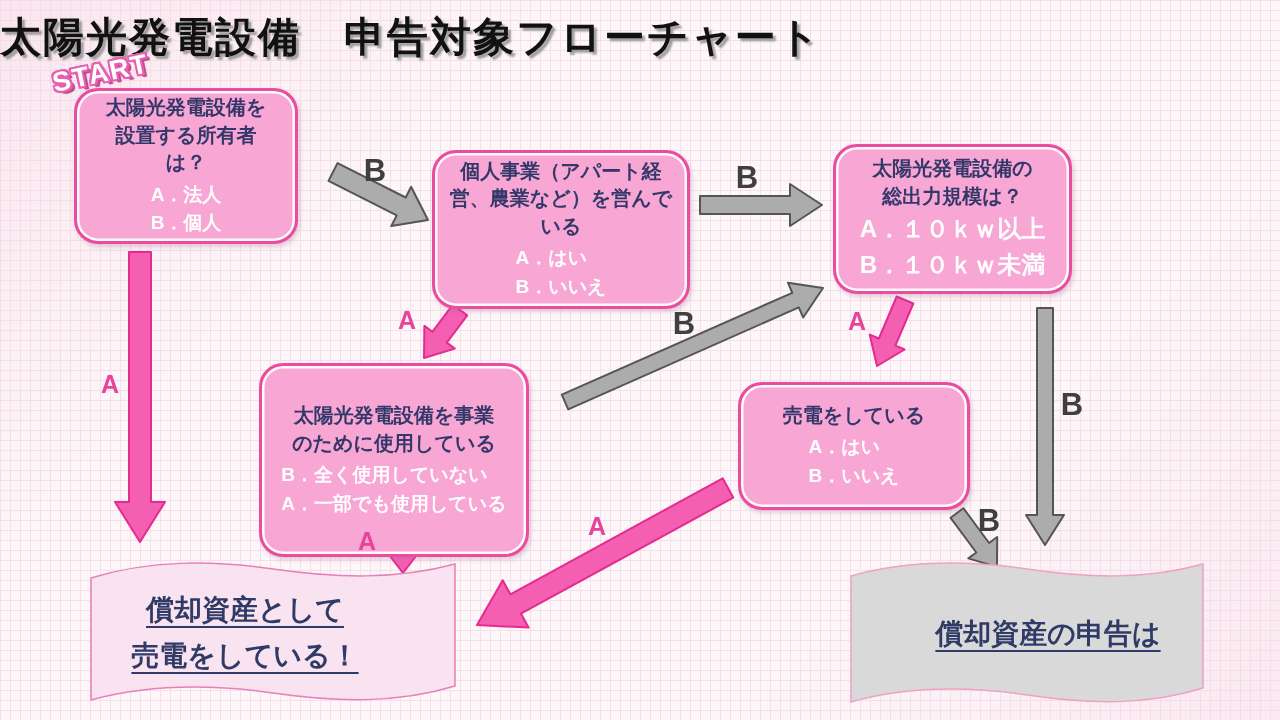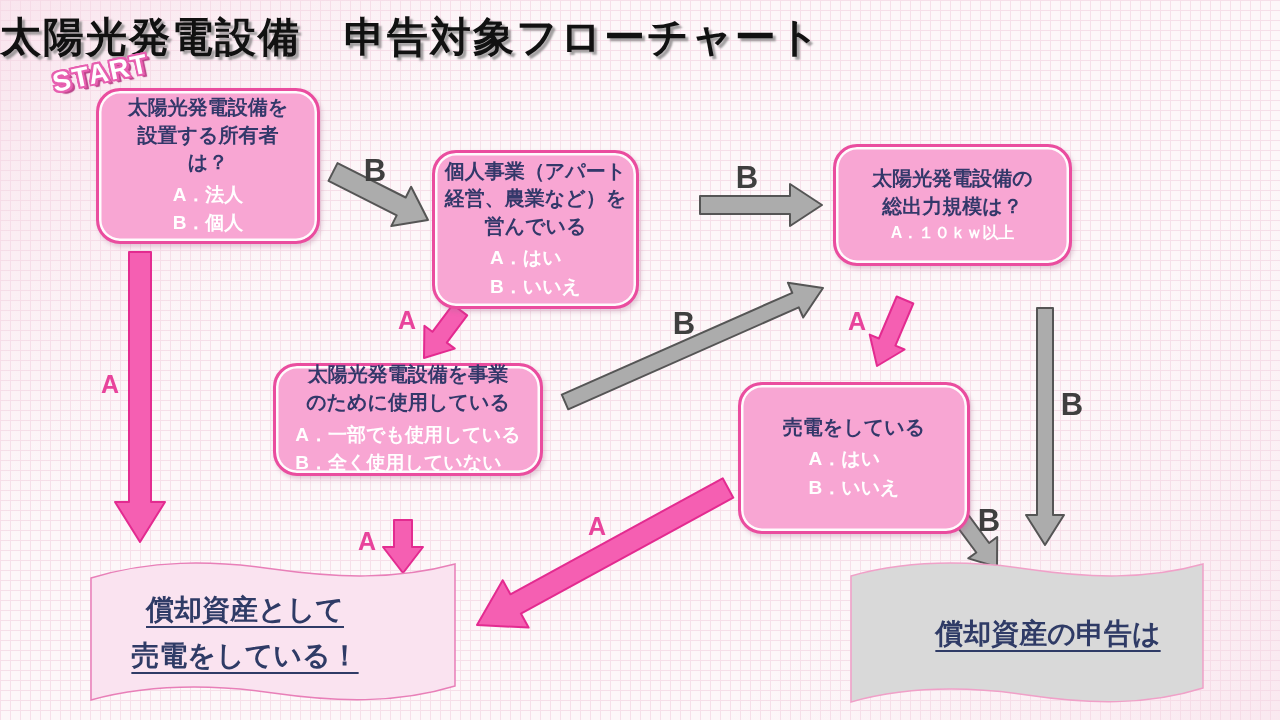--- a/index.html
+++ b/index.html
@@ -61,52 +61,53 @@
       <polygon points="129,252 129,502 115,502 140,542 165,502 151,502 151,252" class="arr-pink"></polygon>
       <polygon points="452.8,304.6 432.4,331.8 424.4,325.8 424,358 454.8,348.6 446.8,342.6 467.2,315.4" class="arr-pink"></polygon>
       <polygon points="568.2,409.3 798.8,307.4 803.2,317.5 823,288 787.9,282.7 792.3,292.8 561.8,394.7" class="arr-gray"></polygon>
       <polygon points="896.7,296.5 878.9,338.5 869.7,334.6 877,366 904.6,349.5 895.4,345.6 913.3,303.5" class="arr-pink"></polygon>
       <polygon points="1037,308 1037,515 1026,515 1045,545 1064,515 1053,515 1053,308" class="arr-gray"></polygon>
       <polygon points="394,520 394,547 383,547 403,573 423,547 412,547 412,520" class="arr-pink"></polygon>
       <polygon points="722.7,478.3 510.4,594.3 502.7,580.2 477,625 528.6,627.6 520.9,613.6 733.3,497.7" class="arr-pink"></polygon>
       <polygon points="950.6,517.8 976.3,552.5 968.3,558.4 997,567 997.2,537 989.1,543 963.4,508.2" class="arr-gray"></polygon>
     </svg>
 
-  <div class="qbox" style="left:96px;top:88px;width:224px;height:156px;">
+  <div class="qbox" style="left:74px;top:88px;width:224px;height:156px;">
     <div class="qtext" style="max-width:180px">太陽光発電設備を設置する所有者は？</div>
     <div class="opts">
       <div>A．法人</div>
       <div>B．個人</div>
     </div>
   </div>
 
-  <div class="qbox" style="left:432px;top:150px;width:207px;height:159px;">
+  <div class="qbox" style="left:432px;top:150px;width:258px;height:159px;">
     <div class="qtext" style="max-width:234px">個人事業（アパート経営、農業など）を営んでいる</div>
     <div class="opts">
       <div>A．はい</div>
       <div>B．いいえ</div>
     </div>
   </div>
 
-  <div class="qbox" style="left:833px;top:144px;width:239px;height:122px;">
+  <div class="qbox" style="left:833px;top:144px;width:239px;height:150px;">
     <div class="qtext" style="max-width:176px">太陽光発電設備の総出力規模は？</div>
-    <div class="opts" style="font-size:16px;margin-top:1px">
+    <div class="opts" style="font-size:24px;margin-top:1px">
       <div>A．１０ｋｗ以上</div>
+      <div>B．１０ｋｗ未満</div>
     </div>
   </div>
 
-  <div class="qbox" style="left:273px;top:363px;width:270px;height:113px;">
+  <div class="qbox" style="left:259px;top:363px;width:270px;height:194px;">
     <div class="qtext" style="max-width:216px">太陽光発電設備を事業のために使用している</div>
     <div class="opts">
+      <div>B．全く使用していない</div>
       <div>A．一部でも使用している</div>
-      <div>B．全く使用していない</div>
     </div>
   </div>
 
-  <div class="qbox" style="left:738px;top:382px;width:232px;height:152px;">
+  <div class="qbox" style="left:738px;top:382px;width:232px;height:128px;">
     <div class="qtext">売電をしている</div>
     <div class="opts">
       <div>A．はい</div>
       <div>B．いいえ</div>
     </div>
   </div>
 
   <div class="result" style="left:90px;top:558px;width:310px;height:150px;">
     <svg width="366" height="150" viewBox="0 0 366 150">
       <path d="M1,20 C60,2 120,2 183,11 C246,20 306,22 365,6 L365,128 C306,146 246,144 183,135 C120,126 60,126 1,142 Z" fill="#FAE3F0" stroke="#E87FB8" stroke-width="1.5"></path>

